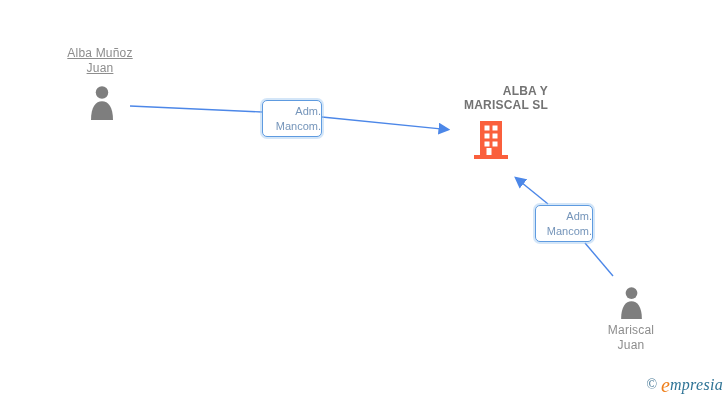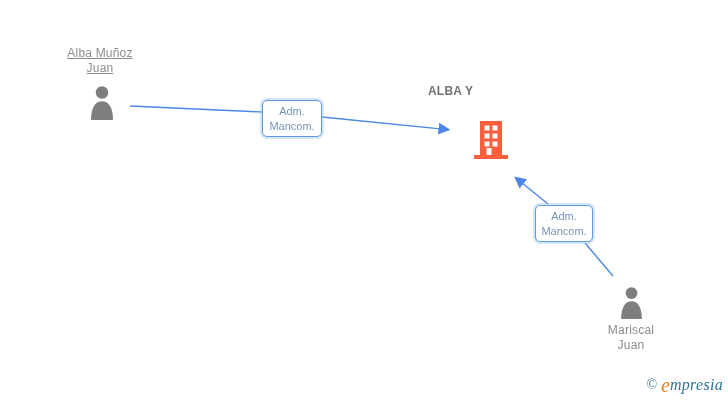--- a/index.html
+++ b/index.html
@@ -15,33 +15,34 @@
   
   .person-name{
     color:#8D8D8D;font-size:12px;line-height:15px;text-align:center;
     letter-spacing:0.2px;
   }
   .person-icon svg{display:block;}
   .person-fill{fill:#7E7E7E;}
   
   .company-name{
     color:#737373;font-weight:bold;font-size:12px;line-height:14px;
-    text-align:left;letter-spacing:0.2px;
+    text-align:right;letter-spacing:0.2px;
   }
   .building-fill{fill:#FA5F3C;}
   
   .relation-box{
     background:#ffffff;
     border:1px solid #5E9BE0;
     border-radius:5px;
     box-shadow:0 0 0 2px rgba(160,200,240,0.45);
     color:#7595BA;
     font-size:11px;line-height:15px;text-align:center;
     display:flex;flex-direction:column;justify-content:center;
     box-sizing:border-box;
+    align-items:flex-end;
   }
   
   .brand{
     position:absolute;right:5px;bottom:4px;height:22px;
     display:flex;align-items:center;white-space:nowrap;
   }
   .brand .copy{color:#4E7E9B;font-size:14px;margin-right:4px;font-family:"Liberation Serif",serif;}
   .brand .e{color:#EF7F1B;font-size:20px;font-style:italic;font-family:"Liberation Serif",serif;}
   .brand .rest{color:#2F7496;font-size:16px;font-style:italic;font-family:"Liberation Serif",serif;letter-spacing:0.3px;}
 </style>
@@ -71,20 +72,21 @@
   </svg>
 </div>
 
 <div class="abs relation-box" style="left:262px;top:100px;width:60px;height:37px;">
   <div>Adm.</div>
   <div>Mancom.</div>
 </div>
 
 <div class="abs company-name" style="left:428px;top:84px;width:120px;">
   <div>ALBA Y</div>
+  <div>MARISCAL SL</div>
 </div>
 <div class="abs" style="left:474px;top:121px;width:34px;height:38px;">
   <svg width="34" height="38" viewBox="0 0 34 38">
     <rect class="building-fill" x="0" y="34" width="34" height="4"></rect>
     <rect class="building-fill" x="6" y="0" width="22" height="34"></rect>
     <rect x="10.5" y="4.5" width="5" height="5" fill="#ffffff"></rect>
     <rect x="18.5" y="4.5" width="5" height="5" fill="#ffffff"></rect>
     <rect x="10.5" y="12.5" width="5" height="5" fill="#ffffff"></rect>
     <rect x="18.5" y="12.5" width="5" height="5" fill="#ffffff"></rect>
     <rect x="10.5" y="20.5" width="5" height="5" fill="#ffffff"></rect>

